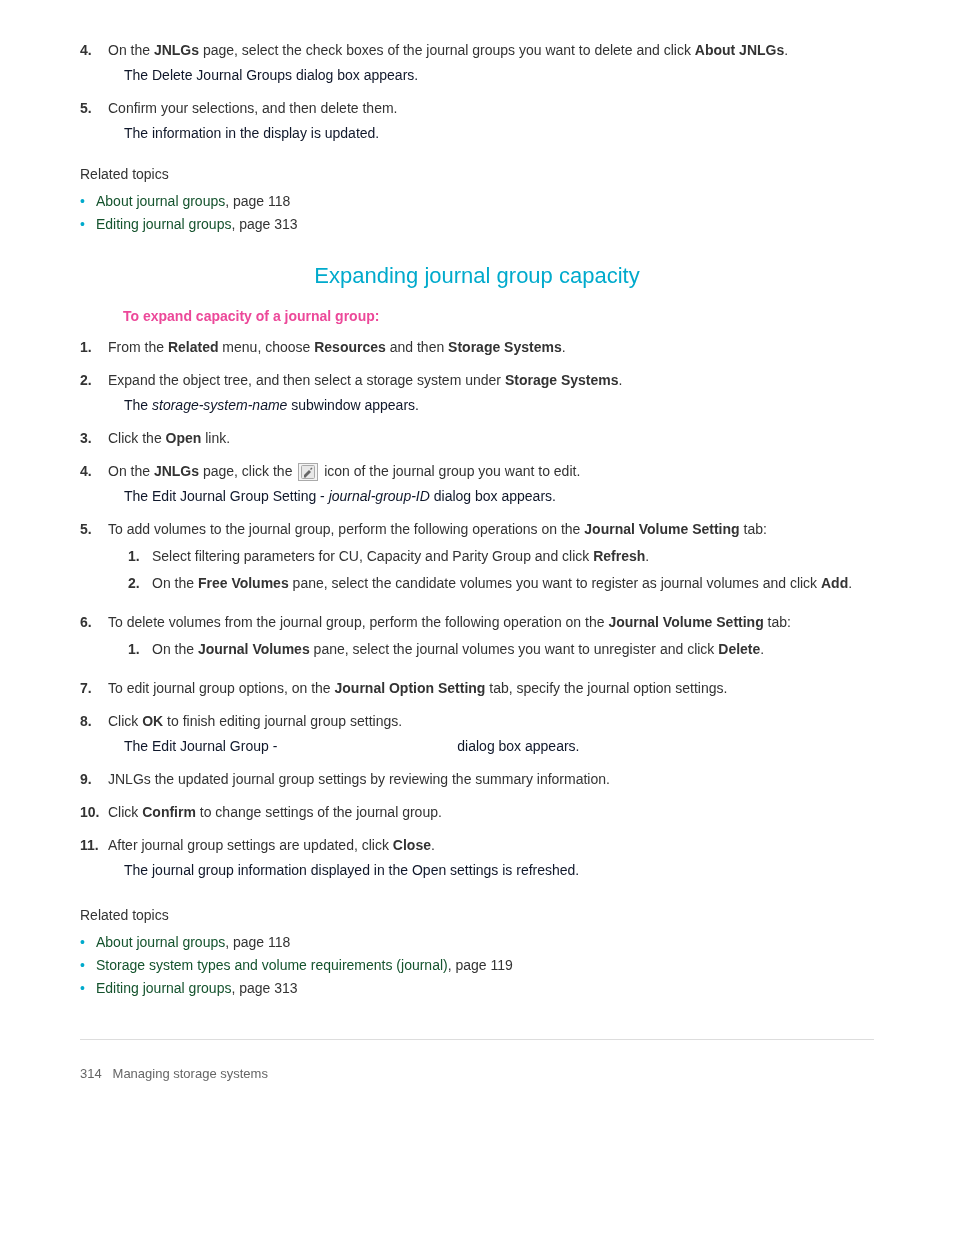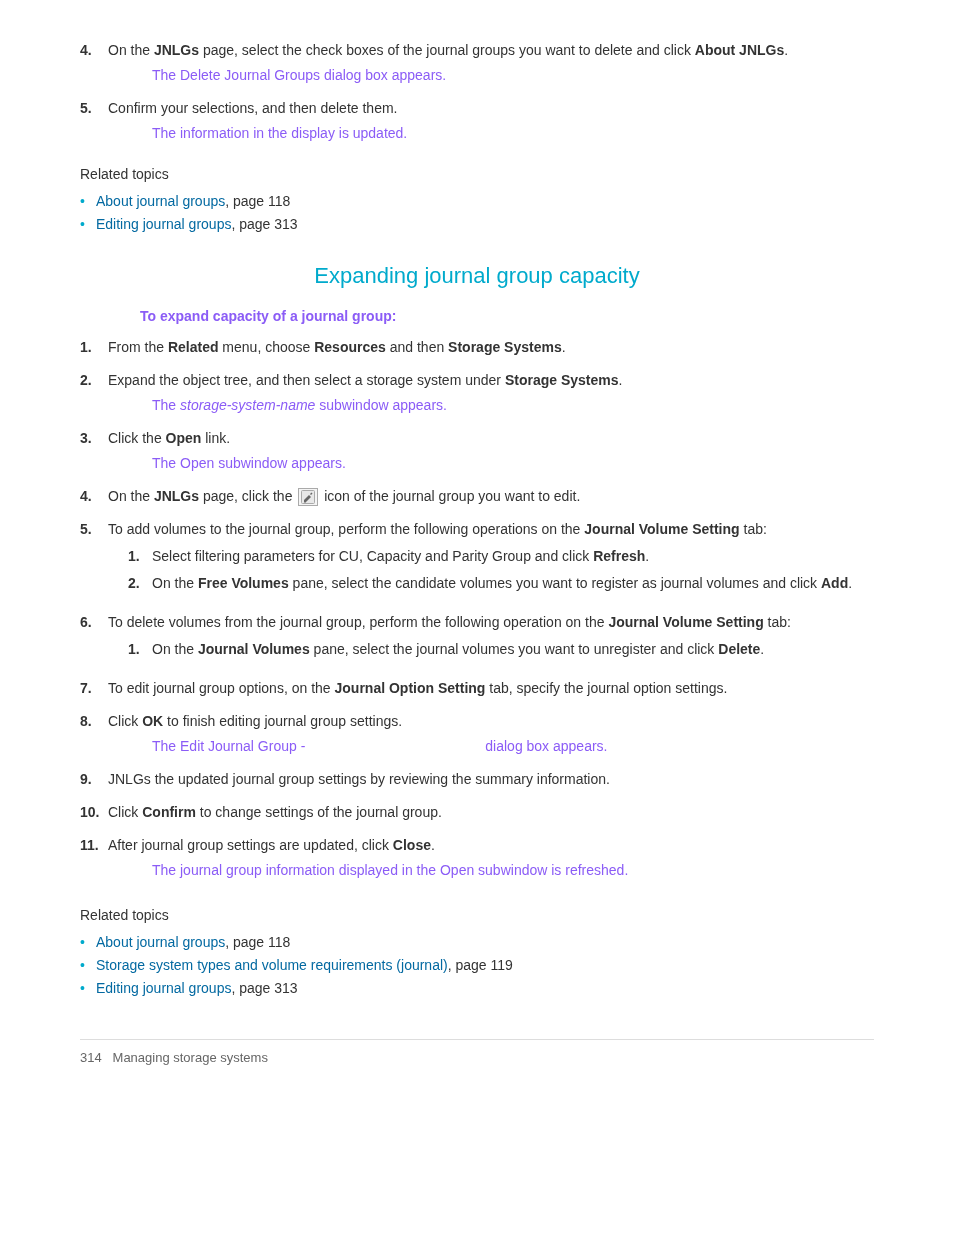--- a/index.html
+++ b/index.html
@@ -27,24 +27,24 @@
       font-size: 22px;
       color: #00aacc;
       font-weight: normal;
       margin-bottom: 14px;
       margin-top: 10px;
       text-align: center;
     }
 
     .sub-heading {
       font-size: 14px;
-      color: #8b5cf6;
+      color: #ec4899;
       font-weight: bold;
       margin-bottom: 10px;
-      margin-left: 60px;
+      margin-left: 43px;
     }
 
     .related-topics-label {
       font-weight: normal;
       font-size: 14px;
       margin-top: 18px;
       margin-bottom: 6px;
     }
 
     .related-links {
@@ -60,21 +60,21 @@
     }
 
     .related-links li::before {
       content: "•";
       position: absolute;
       left: 0;
       color: #00aacc;
     }
 
     .related-links a {
-      color: #0369a1;
+      color: #14532d;
       text-decoration: none;
     }
 
     .numbered-list {
       list-style: none;
       padding: 0;
       margin: 0;
     }
 
     .numbered-list > li {
@@ -86,23 +86,23 @@
       font-weight: bold;
       min-width: 28px;
       color: #333;
     }
 
     .list-content {
       flex: 1;
     }
 
     .sub-note {
-      margin-left: 44px;
+      margin-left: 16px;
       margin-top: 4px;
-      color: #8b5cf6;
+      color: #0f172a;
     }
 
     .italic {
       font-style: italic;
     }
 
     .sub-numbered {
       list-style: none;
       padding: 0;
       margin-top: 6px;
@@ -118,21 +118,21 @@
       min-width: 24px;
       font-weight: bold;
       color: #333;
     }
 
     .page-footer {
       margin-top: 40px;
       font-size: 13px;
       color: #666;
       border-top: 1px solid #ddd;
-      padding-top: 8px;
+      padding-top: 24px;
     }
 
     .inline-icon {
       display: inline-flex;
       align-items: center;
       justify-content: center;
       width: 20px;
       height: 18px;
       border: 1px solid #aaa;
       background: #f5f5f5;
@@ -190,37 +190,37 @@
       <span class="list-content">
         Expand the object tree, and then select a storage system under <strong>Storage Systems</strong>.
         <div class="sub-note">The <span class="italic">storage-system-name</span> subwindow appears.</div>
       </span>
     </li>
 
     <li>
       <span class="num">3.</span>
       <span class="list-content">
         Click the <strong>Open</strong> link.
-        <div class="sub-note">The Open subwindow appears.</div>
       </span>
     </li>
 
     <li>
       <span class="num">4.</span>
       <span class="list-content">
         On the <strong>JNLGs</strong> page, click the
         <span class="inline-icon">
           <svg width="14" height="14" viewBox="0 0 14 14" fill="none" xmlns="http://www.w3.org/2000/svg">
             <rect x="0.5" y="0.5" width="13" height="13" rx="1" fill="#e8e8e8" stroke="#aaa"></rect>
             <path d="M3 10 L8 5 L10 7 L5 12 L3 12 Z" fill="#666" stroke="none"></path>
             <path d="M9 4 L10.5 2.5 L11.5 3.5 L10 5 Z" fill="#666"></path>
             <line x1="3" y1="12" x2="5" y2="12" stroke="#666" stroke-width="1"></line>
           </svg>
         </span>
         icon of the journal group you want to edit.
+        <div class="sub-note">The Edit Journal Group Setting - <span class="italic">journal-group-ID</span> dialog box appears.</div>
       </span>
     </li>
 
     <li>
       <span class="num">5.</span>
       <span class="list-content">
         To add volumes to the journal group, perform the following operations on the <strong>Journal Volume Setting</strong> tab:
         <ol class="sub-numbered">
           <li>
             <span class="sub-num">1.</span>
@@ -273,21 +273,21 @@
       <span class="num">10.</span>
       <span class="list-content">
         Click <strong>Confirm</strong> to change settings of the journal group.
       </span>
     </li>
 
     <li>
       <span class="num">11.</span>
       <span class="list-content">
         After journal group settings are updated, click <strong>Close</strong>.
-        <div class="sub-note">The journal group information displayed in the Open subwindow is refreshed.</div>
+        <div class="sub-note">The journal group information displayed in the Open settings is refreshed.</div>
       </span>
     </li>
 
   </ol>
 
   <div style="margin-top:24px;">
     <div class="related-topics-label">Related topics</div>
     <ul class="related-links">
       <li><a href="#">About journal groups</a>, page 118</li>
       <li><a href="#">Storage system types and volume requirements (journal)</a>, page 119</li>

